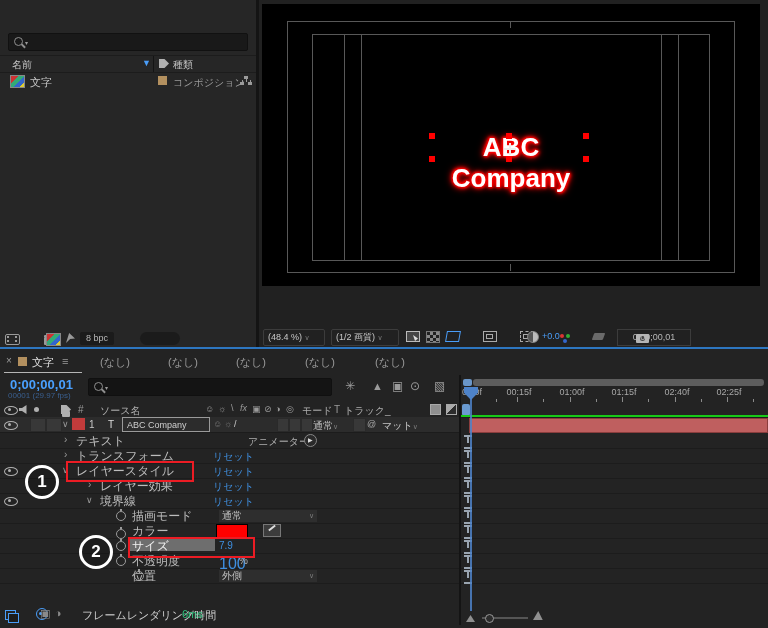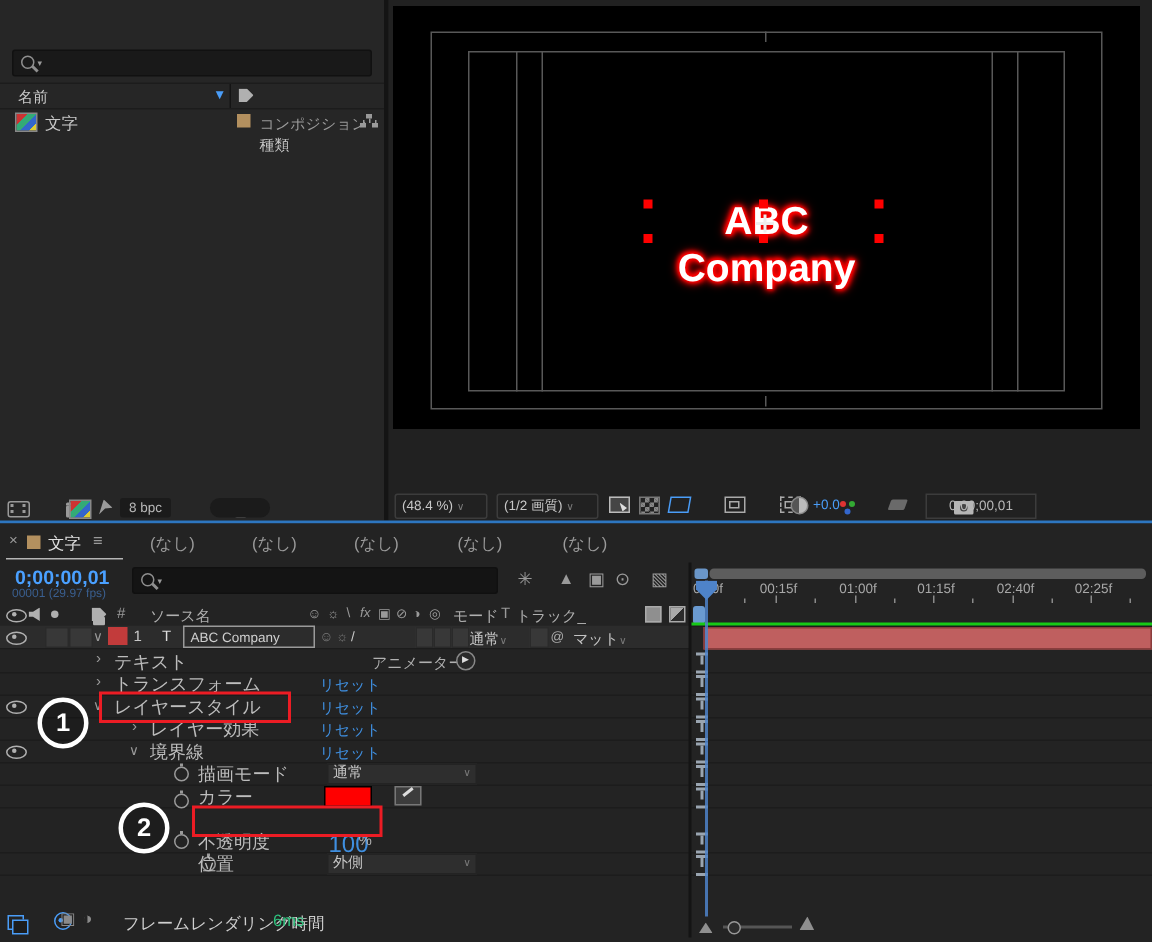--- a/index.html
+++ b/index.html
@@ -82,21 +82,21 @@
   <div class="abs" style="left:0;top:0;width:256px;height:347px;background:#262626;">
     <div class="abs" style="left:8px;top:33px;width:238px;height:16px;background:#191919;border:1px solid #111;border-radius:2px;">
       <span class="i-mag abs" style="left:5px;top:3px;"></span>
       <span class="abs gray" style="left:16px;top:5px;font-size:6px;">▾</span>
     </div>
     <div class="abs" style="left:0;top:55px;width:256px;height:16px;border-top:1px solid #1c1c1c;border-bottom:1px solid #1c1c1c;">
       <span class="abs lgray t10" style="left:12px;top:2px;">名前</span>
       <span class="abs" style="left:142px;top:2px;color:#4a9df8;font-size:9px;">▼</span>
       <div class="abs panel-line" style="left:153px;top:0;width:1px;height:16px;"></div>
       <span class="i-tag abs" style="left:159px;top:3px;"></span>
-      <span class="abs lgray t10" style="left:173px;top:2px;margin-top:32px;">種類</span>
+      <span class="abs lgray t10" style="left:173px;top:2px;">種類</span>
     </div>
     <div class="abs" style="left:0;top:72px;width:256px;height:18px;">
       <span class="i-thumb abs" style="left:10px;top:3px;"></span>
       <span class="abs lgray t11" style="left:30px;top:3px;">文字</span>
       <span class="abs" style="left:158px;top:4px;width:9px;height:9px;background:#b3905f;"></span>
       <span class="abs gray t10" style="left:173px;top:4px;">コンポジション</span>
       <span class="i-net abs" style="left:240px;top:4px;"></span>
     </div>
 
     <div class="abs" style="left:0;top:331px;width:256px;height:16px;">
@@ -286,20 +286,27 @@
       </span>
       <span class="ibeam" style="left:464px;top:2px;"></span>
     </div>
     <div class="prow" style="top:174px;">
       <span class="i-stop abs" style="left:116px;top:3px;"></span>
       <span class="rowlabel" style="left:132px;">カラー</span>
       <span class="abs" style="left:216px;top:1px;width:30px;height:12px;background:#ff0000;border:1px solid #000;"></span>
       <span class="i-drop abs" style="left:250px;top:1px;"></span>
       <span class="ibeam" style="left:464px;top:2px;"></span>
     </div>
+    <div class="prow" style="top:189px;">
+      <span class="i-stop abs" style="left:116px;top:3px;"></span>
+      <span class="abs" style="left:130px;top:0;width:85px;height:13px;background:#6e6e6e;"></span>
+      <span class="rowlabel" style="left:132px;color:#f2f2f2;">サイズ</span>
+      <span class="abs blue" style="left:219px;top:2px;font-size:10px;">7.9</span>
+      <span class="ibeam" style="left:464px;top:2px;"></span>
+    </div>
     <div class="prow" style="top:204px;">
       <span class="i-stop abs" style="left:116px;top:3px;"></span>
       <span class="rowlabel" style="left:132px;">不透明度</span>
       <span class="abs blue" style="left:219px;top:2px;font-size:16px;">100</span>
       <span class="abs" style="left:239px;top:2px;color:#b0b0b0;font-size:10px;">%</span>
       <span class="ibeam" style="left:464px;top:2px;"></span>
     </div>
     <div class="prow" style="top:219px;padding-left:18px;">
       <span class="i-stop abs" style="left:116px;top:3px;"></span>
       <span class="rowlabel" style="left:132px;">位置</span>

